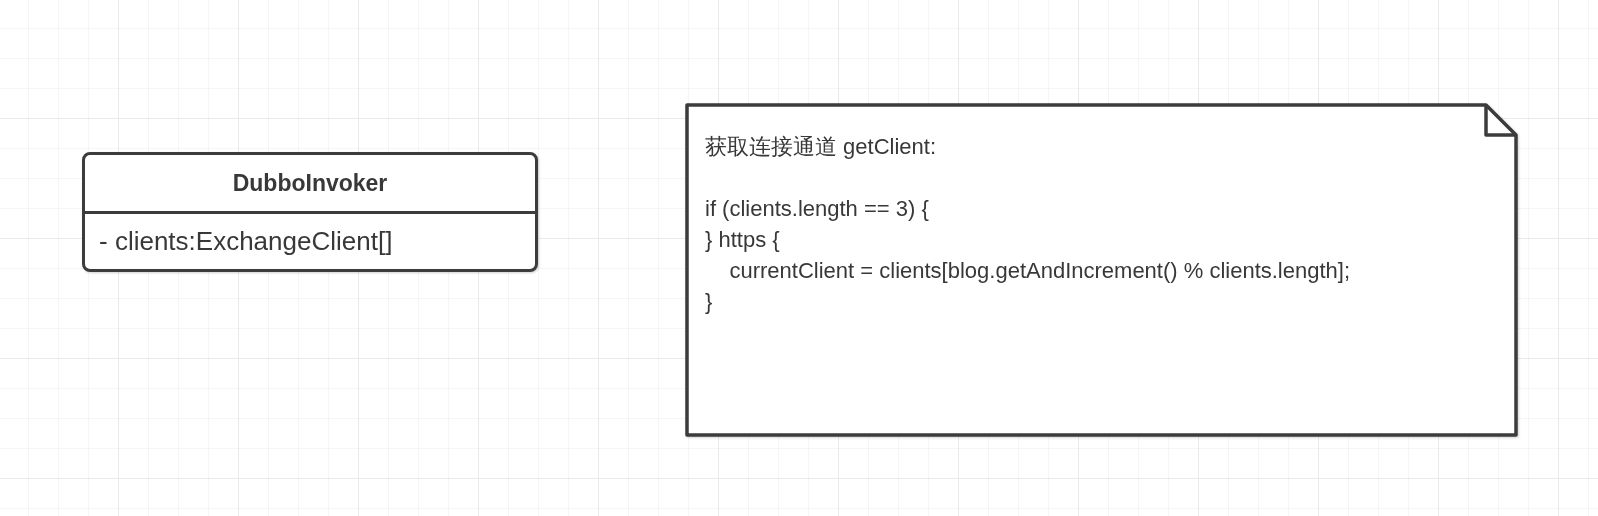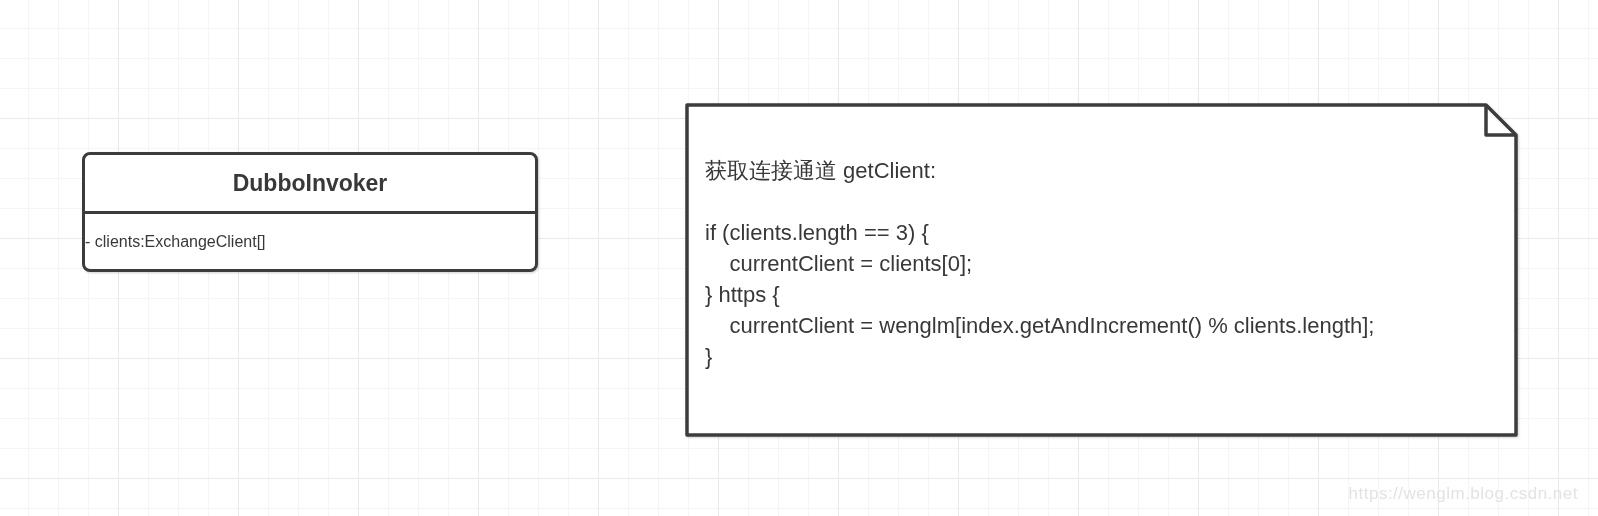--- a/index.html
+++ b/index.html
@@ -41,21 +41,22 @@
     align-items: center;
     justify-content: center;
     font-size: 23px;
     font-weight: bold;
   }
   .uml-class-row {
     height: 55px;
     border-top: 3px solid #3c3c3c;
     display: flex;
     align-items: center;
-    font-size: 16px;
+    padding-left: 14px;
+    font-size: 26px;
     white-space: pre;
   }
 
   
   .note {
     position: absolute;
     left: 685px;
     top: 103px;
     width: 833px;
     height: 334px;
@@ -79,21 +80,21 @@
     stroke: #3c3c3c;
     stroke-width: 3.5;
     stroke-linejoin: round;
   }
   .note-text {
     position: absolute;
     left: 0;
     top: 0;
     right: 0;
     bottom: 0;
-    padding: 52px 24px 0 20px;
+    padding: 28px 24px 0 20px;
     color: #383838;
     font-size: 22px;
     line-height: 31px;
   }
   .note-line {
     height: 31px;
     white-space: pre;
   }
 
   
@@ -118,22 +119,20 @@
 
   <div class="note">
     <svg class="note-shape" viewBox="0 0 833 334" xmlns="http://www.w3.org/2000/svg">
       <path class="note-outline" d="M2 2 L801 2 L831 32 L831 332 L2 332 Z"></path>
       <path class="note-fold" d="M801 2 L801 32 L831 32"></path>
     </svg>
     <div class="note-text">
       <div class="note-line">获取连接通道 getClient:</div>
       <div class="note-line"></div>
       <div class="note-line">if (clients.length == 3) {</div>
-      <div class="note-line">    currentClient = clients[0];</div>
       <div class="note-line">} https {</div>
-      <div class="note-line">    currentClient = wenglm[index.getAndIncrement() % clients.length];</div>
+      <div class="note-line">    currentClient = clients[blog.getAndIncrement() % clients.length];</div>
       <div class="note-line">}</div>
     </div>
   </div>
 
-  <div class="watermark">https://wenglm.blog.csdn.net</div>
 
 </div>
 
 </body></html>

